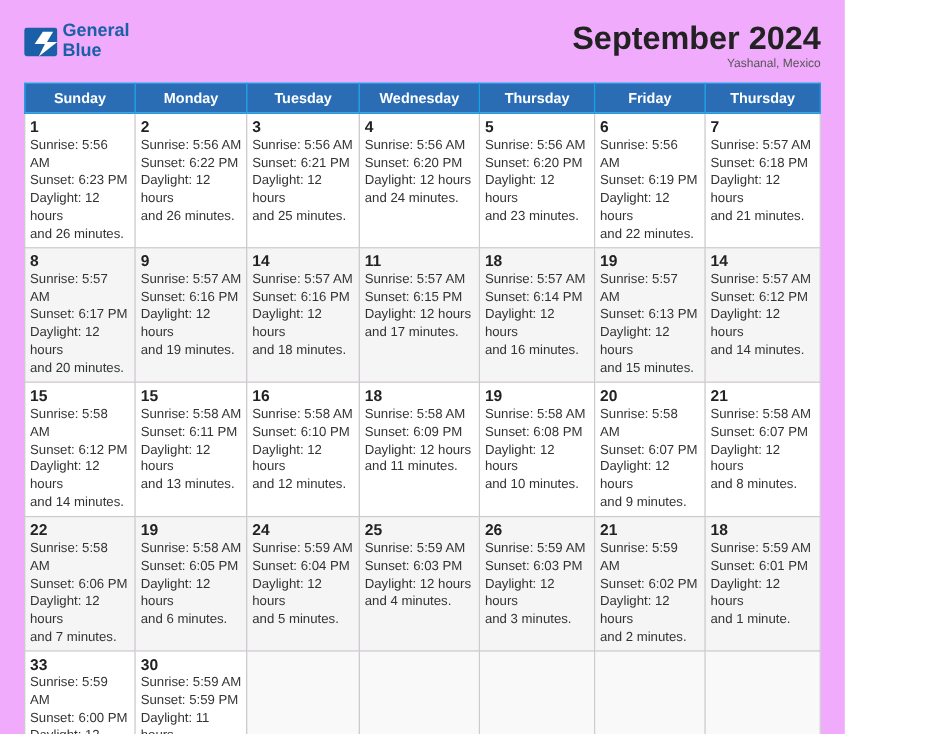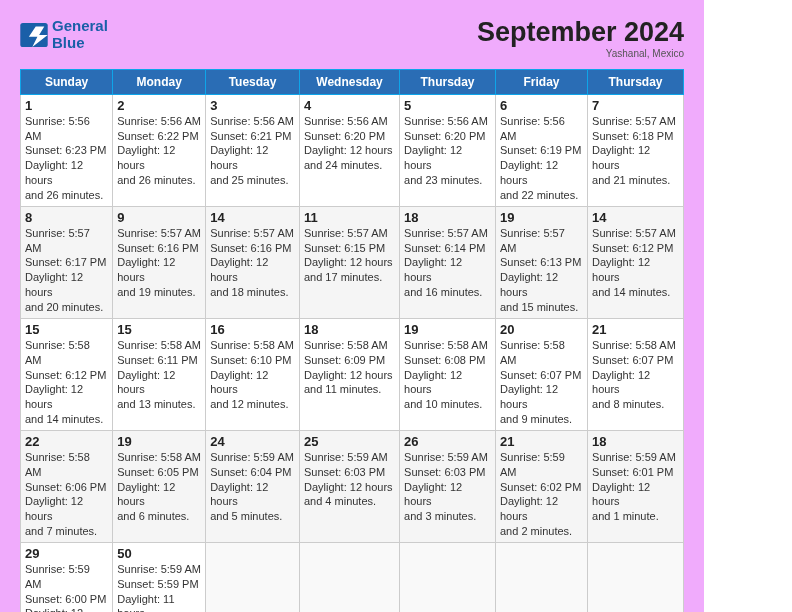--- a/index.html
+++ b/index.html
@@ -329,28 +329,28 @@
           <td>
             <span class="day-num">18</span>
             <div class="day-info" style="white-space: pre-line;">Sunrise: 5:59 AM
 Sunset: 6:01 PM
 Daylight: 12 hours
 and 1 minute.</div>
           </td>
         </tr>
         <tr>
           <td>
-            <span class="day-num">29</span>
+            <span class="day-num">33</span>
             <div class="day-info" style="white-space: pre-line;">Sunrise: 5:59 AM
 Sunset: 6:00 PM
 Daylight: 12 hours
 and 0 minutes.</div>
           </td>
           <td>
-            <span class="day-num">50</span>
+            <span class="day-num">30</span>
             <div class="day-info" style="white-space: pre-line;">Sunrise: 5:59 AM
 Sunset: 5:59 PM
 Daylight: 11 hours
 and 59 minutes.</div>
           </td>
           <td class="empty-cell"></td>
           <td class="empty-cell"></td>
           <td class="empty-cell"></td>
           <td class="empty-cell"></td>
           <td class="empty-cell"></td>

